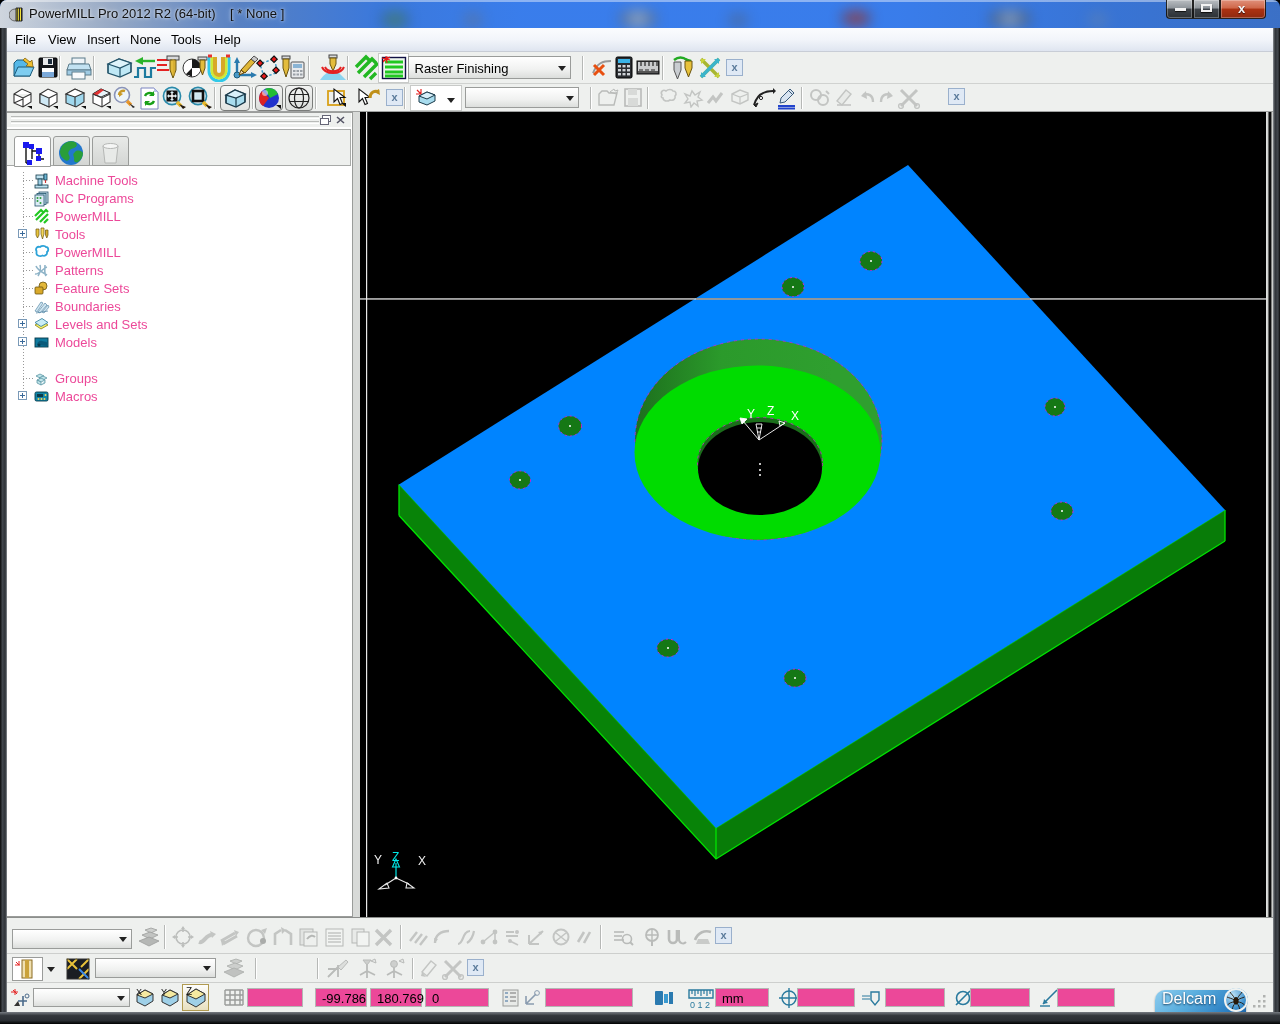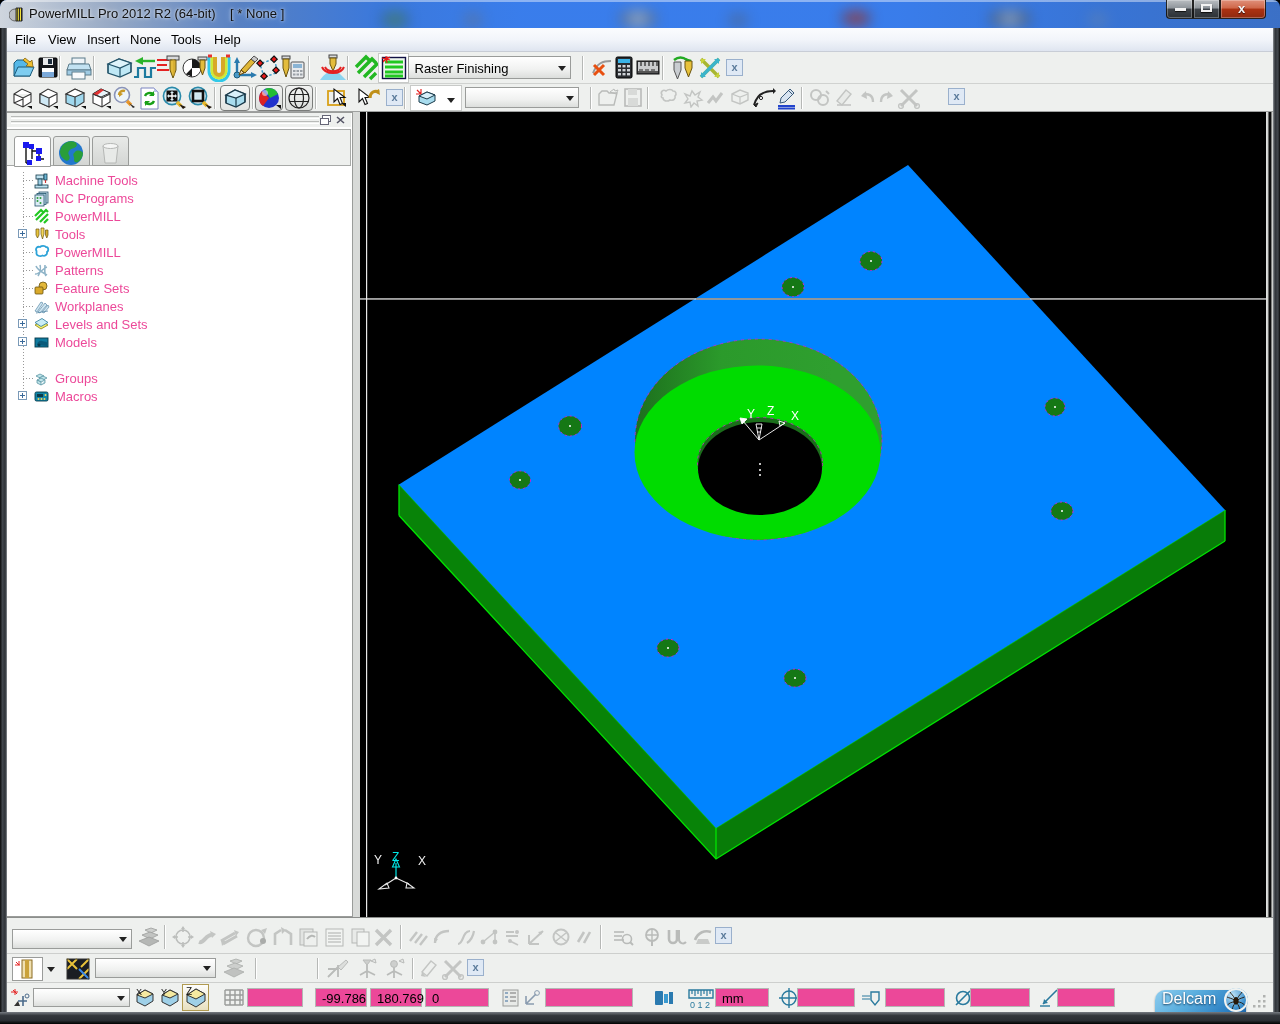--- a/index.html
+++ b/index.html
@@ -528,21 +528,21 @@
       <div class="trow" style="top:127px">
           <div class="stub"></div>
           <svg class="ticon" viewBox="0 0 17 17">
             <g fill="#cfe6f2" stroke="#5a8aa8" stroke-width=".7">
               <path d="M2 13l6-9 2 1-6 9z"></path>
               <path d="M5 14l7-9 2 2-7 8z"></path>
               <path d="M9 14l6-7 1 2-5 6z"></path>
             </g>
             <path d="M3 15l12-2" stroke="#5a8aa8" stroke-width=".8"></path>
           </svg>
-          <div class="lbl">Workplanes</div>
+          <div class="lbl">Boundaries</div>
         </div>
       <div class="trow" style="top:145px">
           <div class="plus"></div>
           <svg class="ticon" viewBox="0 0 17 17">
             <path d="M2 9l7-4 6 4-7 4z" fill="#f5ef6a" stroke="#888014" stroke-width=".8"></path>
             <path d="M2 6.5l7-4 6 4-7 4z" fill="#c9ecf5" stroke="#2a7a9a" stroke-width=".8"></path>
           </svg>
           <div class="lbl">Levels and Sets</div>
         </div>
       <div class="trow" style="top:163px">

